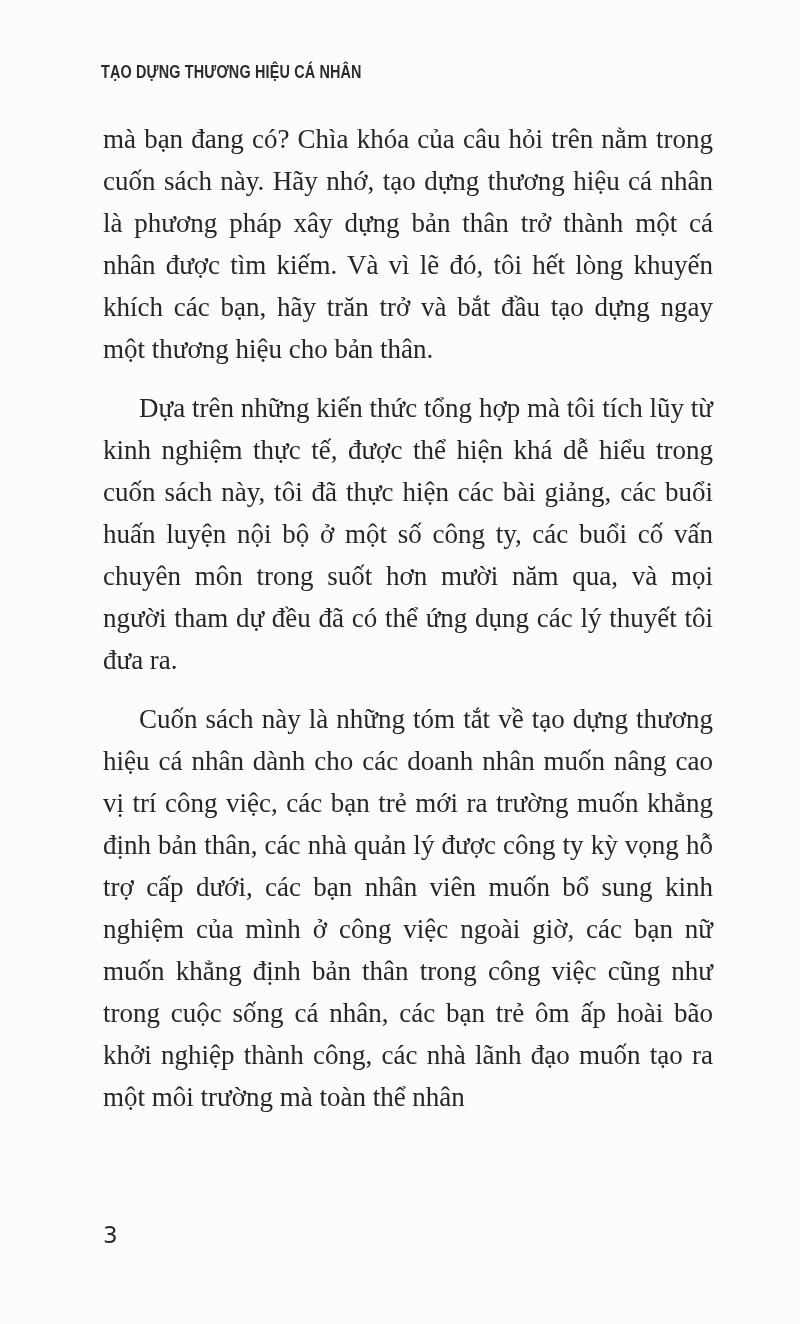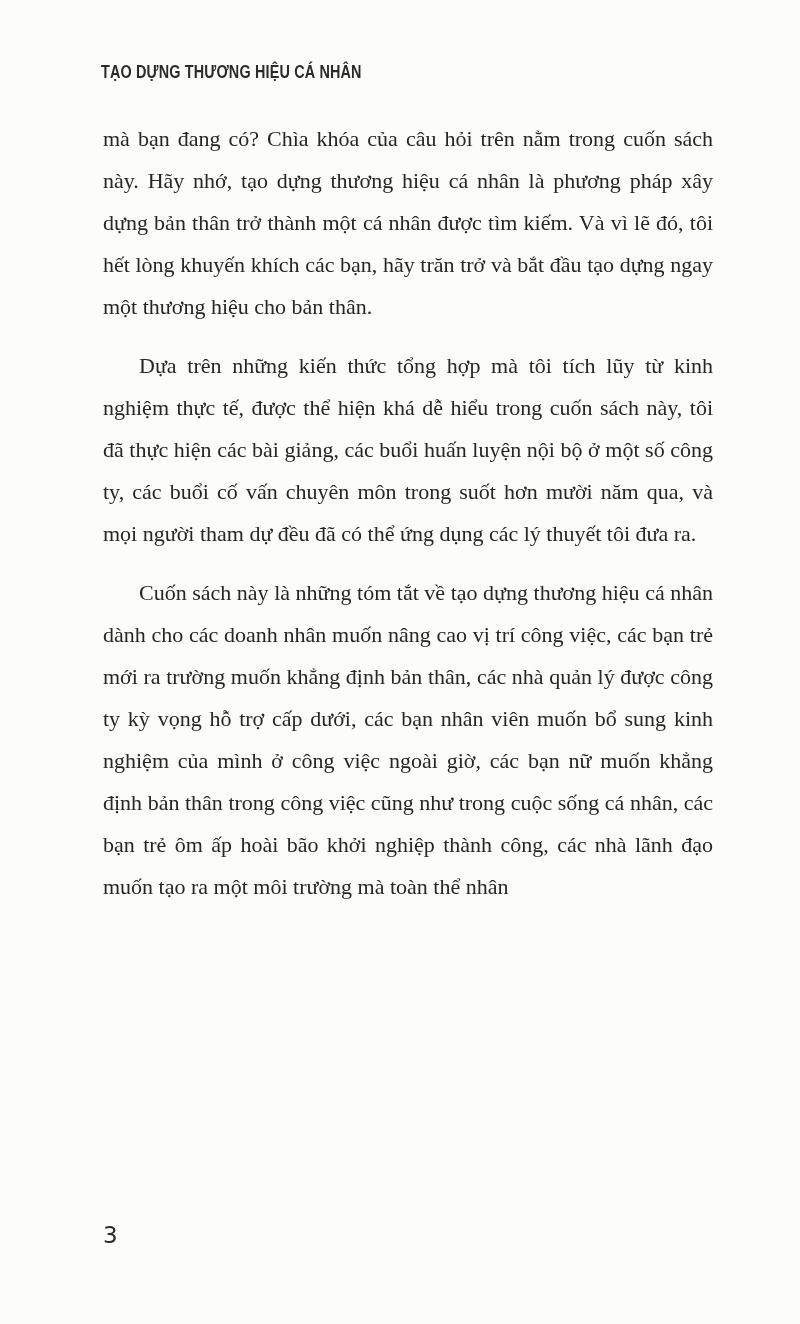--- a/index.html
+++ b/index.html
@@ -33,21 +33,21 @@
     white-space: nowrap;
   }
   .body-text {
     position: absolute;
     top: 118px;
     left: 103px;
     width: 610px;
   }
   .body-text p {
     margin: 0 0 17px 0;
-    font-size: 22px;
+    font-size: 27px;
     line-height: 42px;
     text-align: justify;
     text-justify: inter-word;
     color: #262624;
   }
   .body-text p.indented {
     text-indent: 36px;
   }
   .page-number {
     position: absolute;

